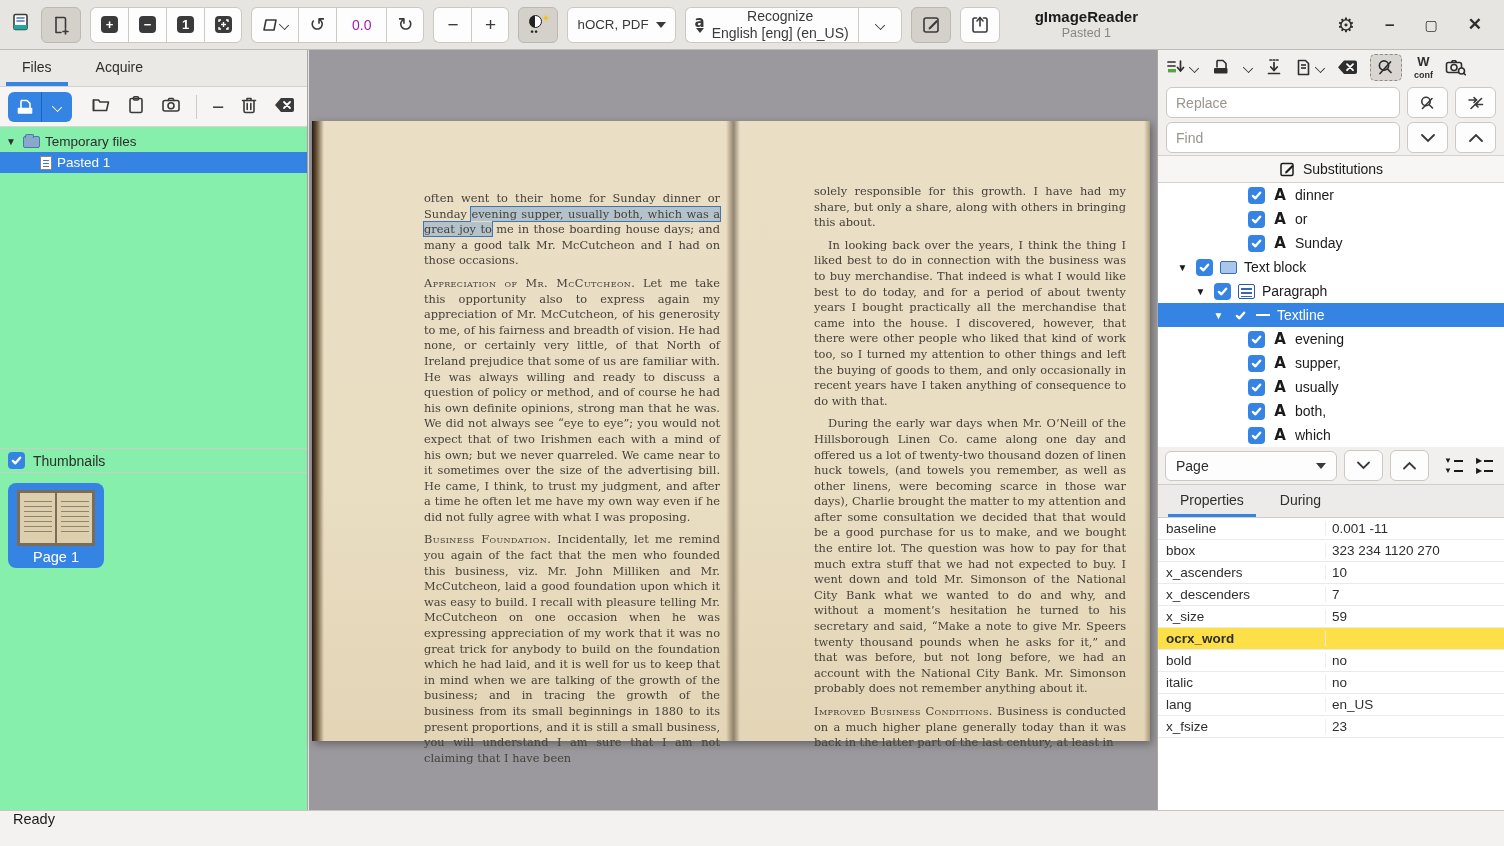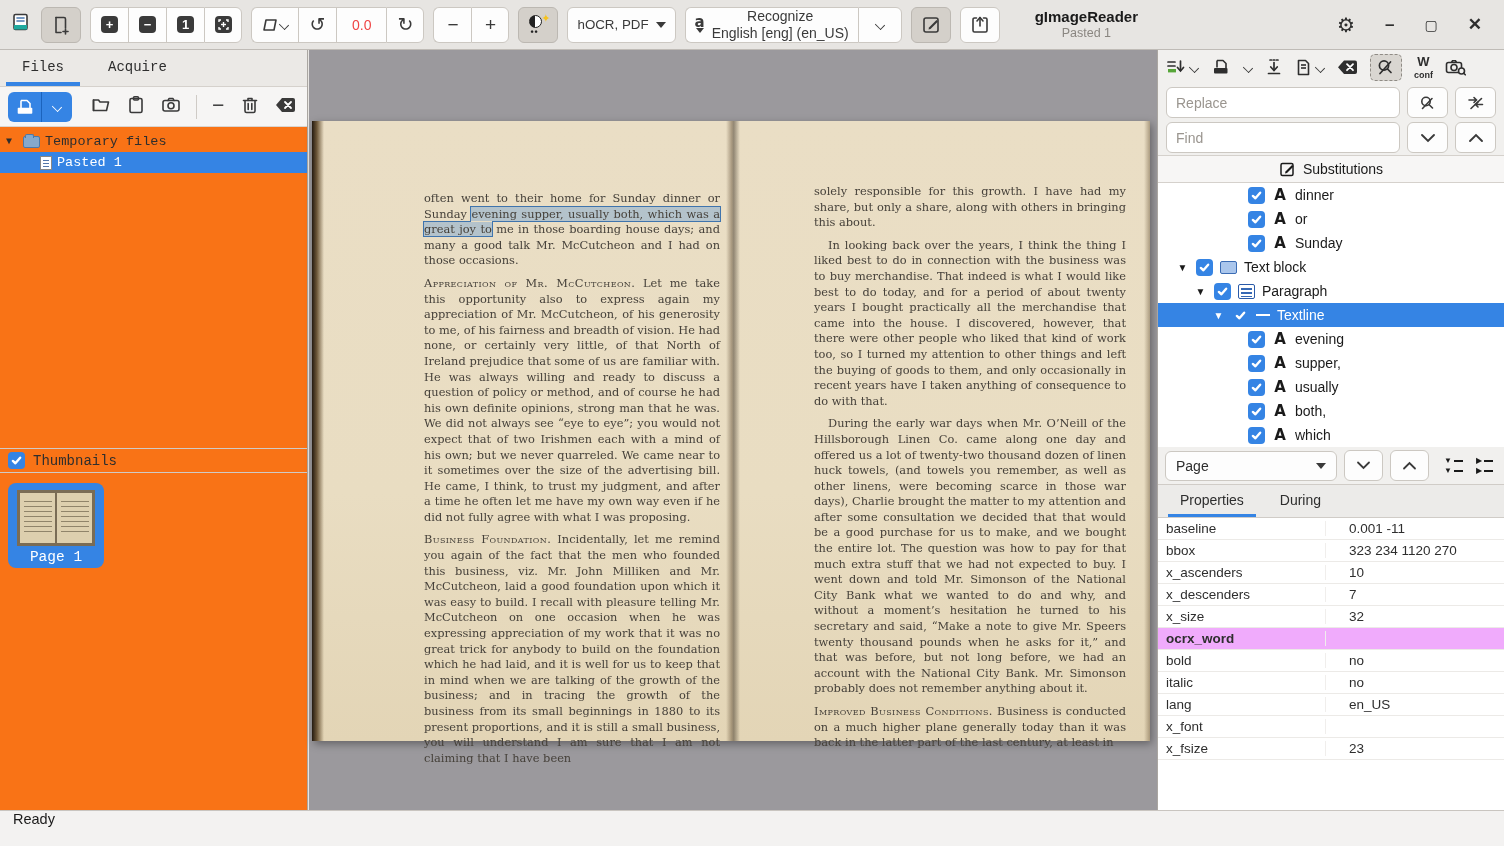--- a/index.html
+++ b/index.html
@@ -13,21 +13,21 @@
   .btn { background:#fdfdfd; border:1px solid #ccc8c2; border-radius:6px; height:36px; min-width:38px;
          display:inline-flex; align-items:center; justify-content:center; padding:0 9px; color:#3a3a3a; }
   .btn.pressed { background:#d4d0ca; border-color:#bcb8b2; }
   .group { display:inline-flex; }
   .group .btn { border-radius:0; border-right-width:0; }
   .group .btn:first-child { border-radius:6px 0 0 6px; }
   .group .btn:last-child { border-radius:0 6px 6px 0; border-right-width:1px; }
   .sq { width:17px; height:17px; background:#3a3a3a; border-radius:4px; color:#fff; font-weight:bold;
         display:flex; align-items:center; justify-content:center; font-size:13px; line-height:1; }
   .glyph { font-size:19px; line-height:1; color:#3a3a3a; }
-  .angle { font-size:14px; color:#ef4444; padding:0 6px; }
+  .angle { font-size:14px; color:#a21caf; padding:0 6px; }
   .chev { width:10px; height:10px; position:relative; }
   .chev::before { content:""; position:absolute; left:1px; top:1px; width:7px; height:7px;
                   border-right:1.8px solid #3a3a3a; border-bottom:1.8px solid #3a3a3a; transform:rotate(45deg) scale(1,.8); }
   .controls-ic { position:relative; width:20px; height:20px; }
   .controls-ic .half { position:absolute; left:1px; top:0; width:13px; height:13px; border:1.6px solid #222;
                        border-radius:50%; background:linear-gradient(90deg,#222 50%,#fff 50%); }
   .controls-ic .spark { position:absolute; right:-2px; top:-3px; color:#f6c21c; font-size:11px; }
   .controls-ic .dots { position:absolute; left:2px; bottom:-2px; color:#222; font-size:9px; letter-spacing:1px; font-weight:bold; }
   .dd-arrow { width:0; height:0; border-left:5px solid transparent; border-right:5px solid transparent;
               border-top:6px solid #3a3a3a; margin-left:7px; }
@@ -36,22 +36,22 @@
   .a-ic b { font-size:15px; line-height:11px; }
   .a-ic i { width:0; height:0; border-left:4px solid transparent; border-right:4px solid transparent; border-top:5px solid #3a3a3a; }
   .title-block { margin-left:26px; text-align:center; line-height:1.2; }
   .title-block .t1 { font-weight:bold; font-size:15px; color:#1a1a1a; }
   .title-block .t2 { font-size:12.5px; color:#8a8680; }
   .winbtns { margin-left:auto; display:flex; align-items:center; gap:30px; padding-right:12px; }
   .winbtns span { font-size:17px; color:#2e2e2e; }
   svg.ic { stroke:#3a3a3a; fill:none; stroke-width:1.6; stroke-linecap:round; stroke-linejoin:round; }
 
   
-  .left { position:absolute; top:50px; left:0; width:308px; bottom:36px; background:#f97316;
-          border-right:1px solid #aaa6a1; display:flex; flex-direction:column;font-family:Liberation Mono, monospace; }
+  .left { position:absolute; top:50px; left:0; width:308px; bottom:36px; background:#86efac;
+          border-right:1px solid #aaa6a1; display:flex; flex-direction:column; }
   .ltabs { height:37px; background:#ebe9e6; border-bottom:1px solid #d5d1cc; display:flex; }
   .ltab { padding:0 22px; line-height:34px; position:relative; color:#2e2e2e; }
   .ltab.active::after { content:""; position:absolute; left:6px; right:6px; bottom:0; height:4px; background:#3584e4; }
   .ftoolbar { height:40px; background:#f6f5f4; border-bottom:1px solid #d9d5d0; display:flex; align-items:center; padding:0 8px; gap:15px; }
   .bluesplit { display:flex; border-radius:6px; overflow:hidden; margin-right:4px; }
   .bluesplit .half { background:#3584e4; width:33px; height:30px; display:flex; align-items:center; justify-content:center; }
   .bluesplit .half + .half { border-left:1px solid #1b63bd; width:31px; }
   .chev-w::before { border-color:#fff; }
   .vsep { width:1px; height:24px; background:#cfcbc6; }
   .ftree { flex:1; padding-top:4px; font-size:13.5px; }
@@ -123,24 +123,24 @@
   .pagesel { width:172px; height:30px; background:#fdfdfd; border:1px solid #ccc8c2; border-radius:6px;
              display:flex; align-items:center; padding:0 10px; }
   .pagesel .dd-arrow { margin-left:auto; }
   .xic { display:flex; flex-direction:column; line-height:1; gap:2px; font-size:8px; color:#1a1a1a; }
   .xic span { display:flex; align-items:center; gap:2px; }
   .xic .bar { display:inline-block; width:9px; height:2px; background:#1a1a1a; }
   .ptabs { height:34px; background:#ecebe9; border-top:1px solid #d0ccc7; border-bottom:1px solid #d0ccc7; display:flex; padding-left:4px; }
   .ptab { padding:0 18px; line-height:31px; position:relative; }
   .ptab.active::after { content:""; position:absolute; left:6px; right:6px; bottom:0; height:3px; background:#3584e4; }
   .ptable { background:#fff; flex:1; font-size:13.5px; }
-  .prow { display:flex; height:22px; align-items:center; border-bottom:1px solid #eceae7;gap:17px; }
+  .prow { display:flex; height:22px; align-items:center; border-bottom:1px solid #eceae7; }
   .pkey { width:168px; padding-left:8px; border-right:1px solid #f0eeec; }
   .pval { flex:1; padding-left:6px; }
-  .prow.section { background:#f0abfc; font-weight:bold; }
+  .prow.section { background:#fde047; font-weight:bold; }
 
   
   .status { position:absolute; left:0; right:0; bottom:0; height:36px; background:#f3f2f1;
             border-top:1px solid #c9c5c0; display:flex; padding-left:13px; font-size:14.5px; color:#1a1a1a; }
 </style>
 </head>
 <body>
 
 <div id="app">
 
@@ -607,41 +607,37 @@
         <div class="prow">
           <span class="pkey">x_ascenders</span>
           <span class="pval">10</span>
         </div>
         <div class="prow">
           <span class="pkey">x_descenders</span>
           <span class="pval">7</span>
         </div>
         <div class="prow">
           <span class="pkey">x_size</span>
-          <span class="pval">32</span>
+          <span class="pval">59</span>
         </div>
         <div class="prow section">
           <span class="pkey">ocrx_word</span>
           <span class="pval"></span>
         </div>
         <div class="prow">
           <span class="pkey">bold</span>
           <span class="pval">no</span>
         </div>
         <div class="prow">
           <span class="pkey">italic</span>
           <span class="pval">no</span>
         </div>
         <div class="prow">
           <span class="pkey">lang</span>
           <span class="pval">en_US</span>
-        </div>
-        <div class="prow">
-          <span class="pkey">x_font</span>
-          <span class="pval"></span>
         </div>
         <div class="prow">
           <span class="pkey">x_fsize</span>
           <span class="pval">23</span>
         </div>
       </div>
   </div>
 
   <div class="status">
     <span>Ready</span>

